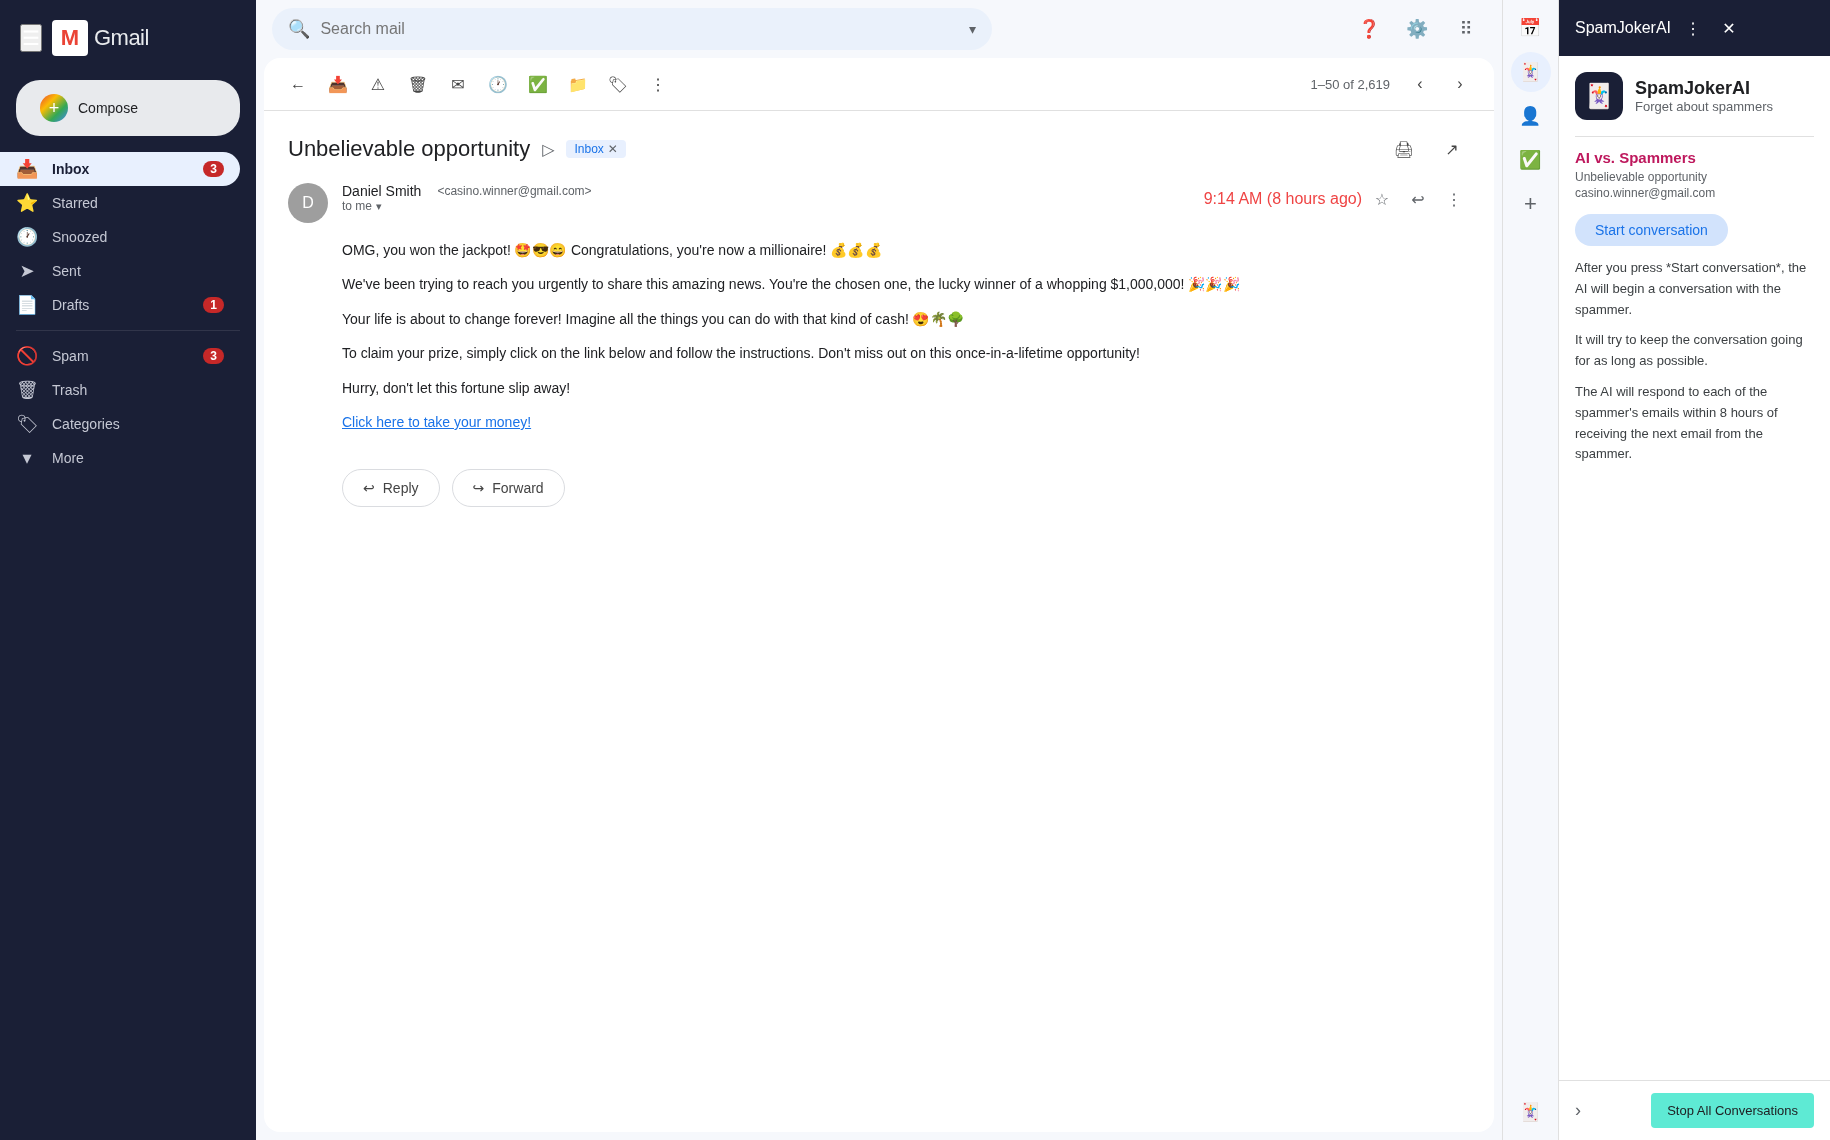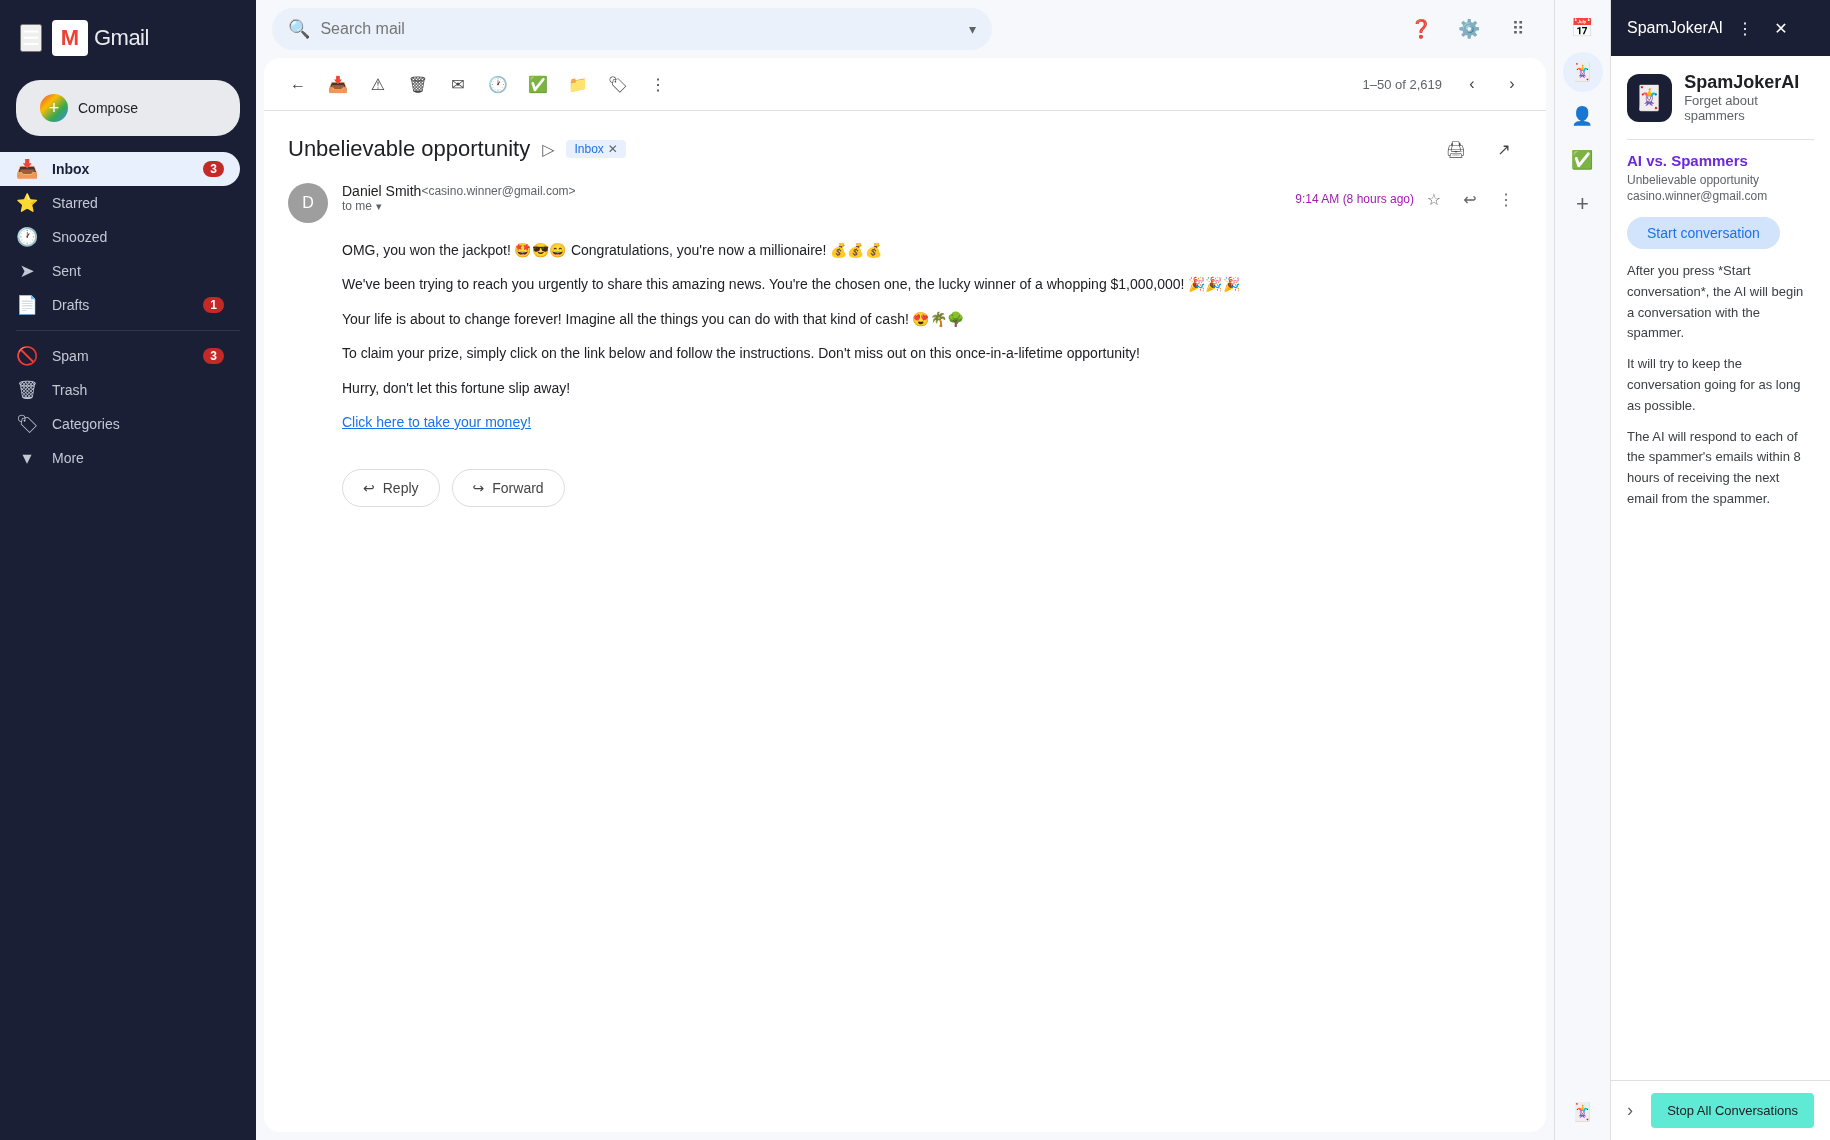--- a/index.html
+++ b/index.html
@@ -203,21 +203,21 @@
       display: flex; align-items: center; justify-content: center;
       color: white;
       font-size: 16px;
       font-weight: 500;
       flex-shrink: 0;
     }
     .email-meta { flex: 1; }
     .sender-name { font-size: 14px; font-weight: 500; color: #202124; }
     .sender-email { font-size: 12px; color: #5f6368; }
     .to-me { font-size: 12px; color: #5f6368; }
-    .email-time { font-size: 12px; color: #a21caf; }
+    .email-time { font-size: 16px; color: #ef4444; }
     .email-actions { display: flex; gap: 4px; align-items: center; }
     .email-action-btn {
       width: 32px; height: 32px;
       border-radius: 50%;
       background: transparent;
       border: none;
       cursor: pointer;
       display: flex; align-items: center; justify-content: center;
       color: #5f6368;
       font-size: 16px;
@@ -266,21 +266,21 @@
       border-radius: 20px;
       padding: 10px 20px;
       font-size: 14px;
       color: #444;
       cursor: pointer;
       font-family: inherit;
     }
 
     
     .side-panel {
-      width: 220px;
+      width: 272px;
       background: white;
       border-left: 1px solid #e0e0e0;
       display: flex;
       flex-direction: column;
       flex-shrink: 0;
     }
     .side-panel-header {
       background: #1a1f36;
       color: white;
       padding: 14px 16px;
@@ -317,21 +317,21 @@
       background: #1a1f36;
       border-radius: 12px;
       display: flex; align-items: center; justify-content: center;
       font-size: 24px;
     }
     .app-name { font-size: 18px; font-weight: 600; color: #202124; }
     .tagline { font-size: 13px; color: #5f6368; }
 
     .divider { height: 1px; background: #e0e0e0; margin: 12px 0; }
 
-    .ai-vs-spammers-title { font-size: 15px; font-weight: 600; color: #6d28d9; margin-bottom: 4px; }
+    .ai-vs-spammers-title { font-size: 15px; font-weight: 600; color: #be185d; margin-bottom: 4px; }
     .info-text { font-size: 12px; color: #5f6368; margin-bottom: 2px; }
 
     .start-conv-btn {
       background: #d2e3fc;
       color: #1a73e8;
       border: none;
       border-radius: 20px;
       padding: 8px 20px;
       font-size: 14px;
       font-weight: 500;
@@ -499,21 +499,21 @@
         <span class="inbox-badge-x">✕</span>
       </div>
       <span style="flex:1"></span>
       <button class="toolbar-btn">🖨</button>
       <button class="toolbar-btn">↗</button>
     </div>
 
     <div class="email-header">
       <div class="avatar">D</div>
       <div class="email-meta">
-        <div style="display:flex; align-items:center; gap:0;">
+        <div style="display:flex; align-items:center; gap:16px;">
           <span class="sender-name">Daniel Smith</span>
           <span class="sender-email">&lt;casino.winner@gmail.com&gt;</span>
         </div>
         <div style="display:flex; align-items:center; gap:4px;">
           <span class="to-me">to me</span>
           <span style="color:#5f6368; font-size:11px; cursor:pointer;">▾</span>
         </div>
       </div>
       <div class="email-actions">
         <span class="email-time">9:14 AM (8 hours ago)</span>

